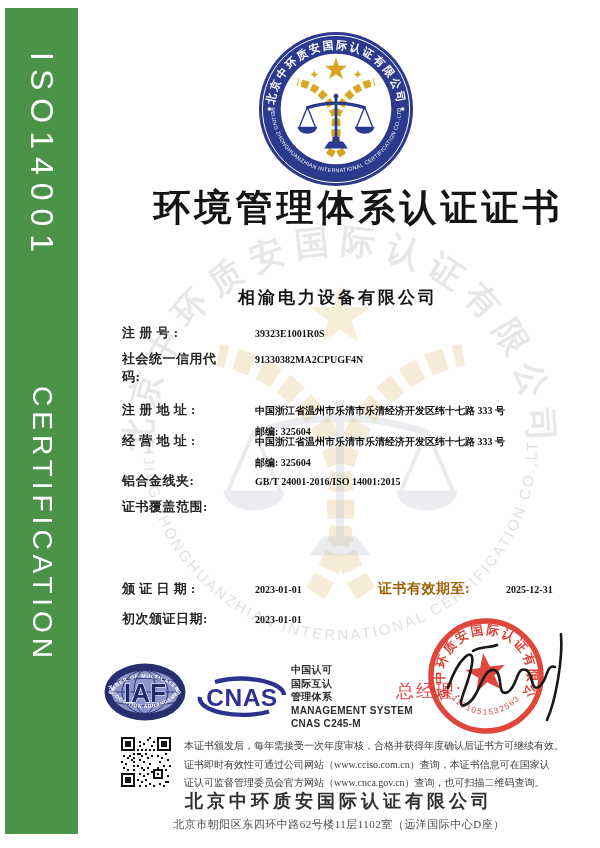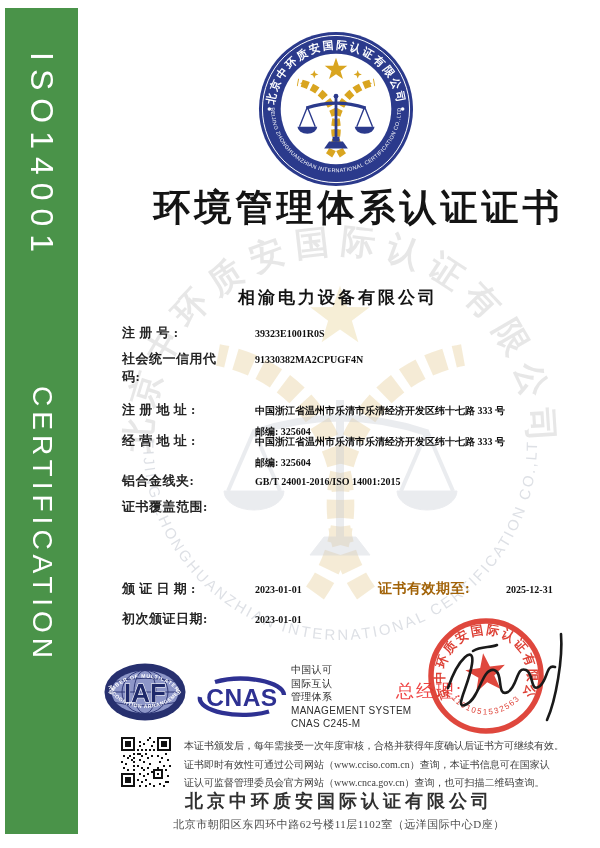--- a/index.html
+++ b/index.html
@@ -32,21 +32,21 @@
   .flabel{flex:0 0 105px;font-size:13px;font-weight:bold;color:#232323;letter-spacing:.5px;padding-top:1px;}
   .fvalue{font-size:10px;font-weight:bold;color:#0f0f0f;line-height:21px;max-width:350px;margin-left:28px;}
   .flabel2{flex:0 0 100px;font-size:14px;font-weight:bold;color:#a16207;letter-spacing:.5px;padding-top:1px;}
   .fvalue.w{flex:0 0 123px;}
   .sub{display:block;}
 
   
   .iaf{position:absolute;left:103px;top:663px;width:84px;height:60px;z-index:2;}
   .cnas{position:absolute;left:196px;top:675px;width:92px;height:44px;z-index:2;}
   .accred{position:absolute;left:291px;top:663px;z-index:2;
-          font-family:"Liberation Sans",sans-serif;font-size:10px;font-weight:normal;
+          font-family:"Liberation Sans",sans-serif;font-size:10px;font-weight:bold;
           color:#2e2e2e;line-height:13.5px;letter-spacing:.3px;}
   .gm{position:absolute;left:396px;top:679px;font-size:18px;letter-spacing:2px;color:#ef4444;z-index:2;
       font-family:"Liberation Sans",sans-serif;}
   .stamp{position:absolute;left:418px;top:606px;width:168px;height:145px;z-index:3;}
 
   
   .qr{position:absolute;left:121px;top:737px;width:50px;height:50px;z-index:2;}
   .notice{position:absolute;left:184px;top:737px;z-index:2;font-size:10px;line-height:18.5px;
           color:#3c3c3c;white-space:nowrap;font-weight:500;}
   .issuer{position:absolute;left:78px;width:522px;top:789px;text-align:center;z-index:2;

